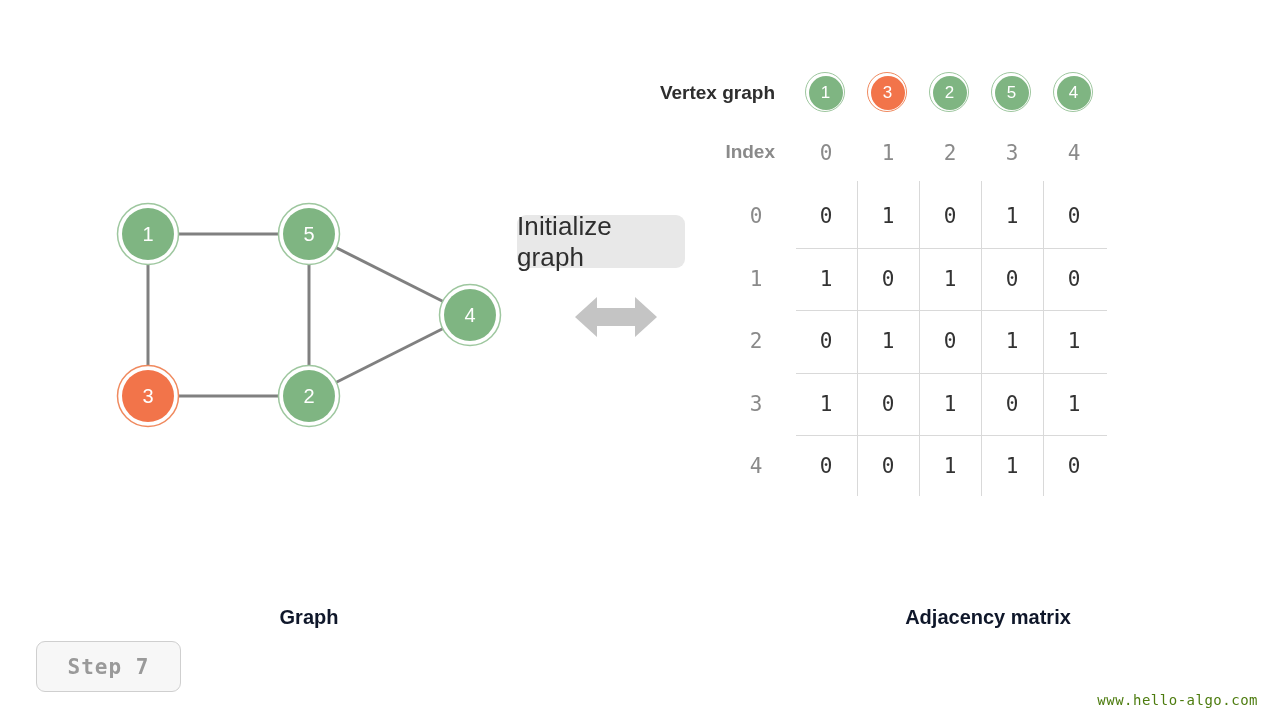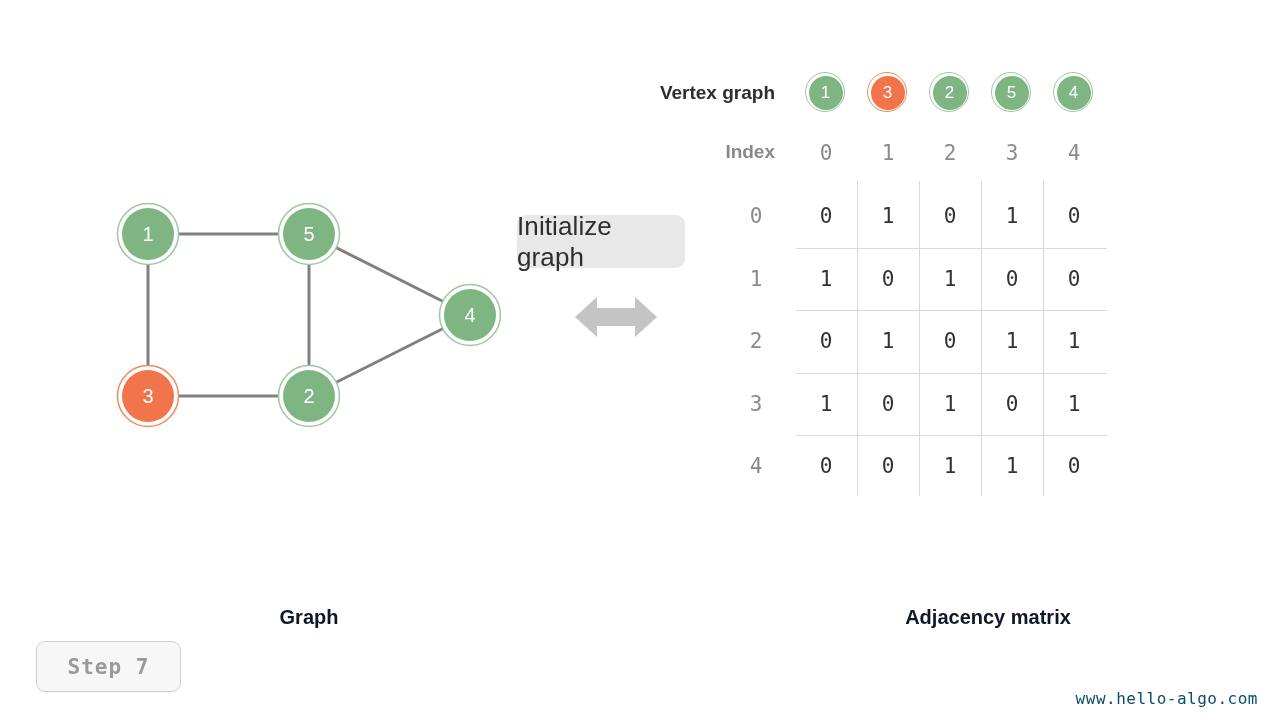--- a/index.html
+++ b/index.html
@@ -128,23 +128,23 @@
     font-family:"DejaVu Sans Mono", monospace;
     font-size:21px;
     font-weight:bold;
     letter-spacing:1px;
     box-sizing:border-box;
   }
 
   #watermark{
     position:absolute;
     right:22px;bottom:12px;
-    color:#0c4a6e;
-    font-family:"DejaVu Sans Mono", monospace;
-    font-size:16px;
+    color:#4d7c0f;
+    font-family:"DejaVu Sans Mono", monospace;
+    font-size:14px;
     letter-spacing:.5px;
   }
 </style>
 </head>
 <body>
 
 <div class="stage">
 
   <div id="graph-panel">
     <svg id="graph-svg" width="540" height="560">

